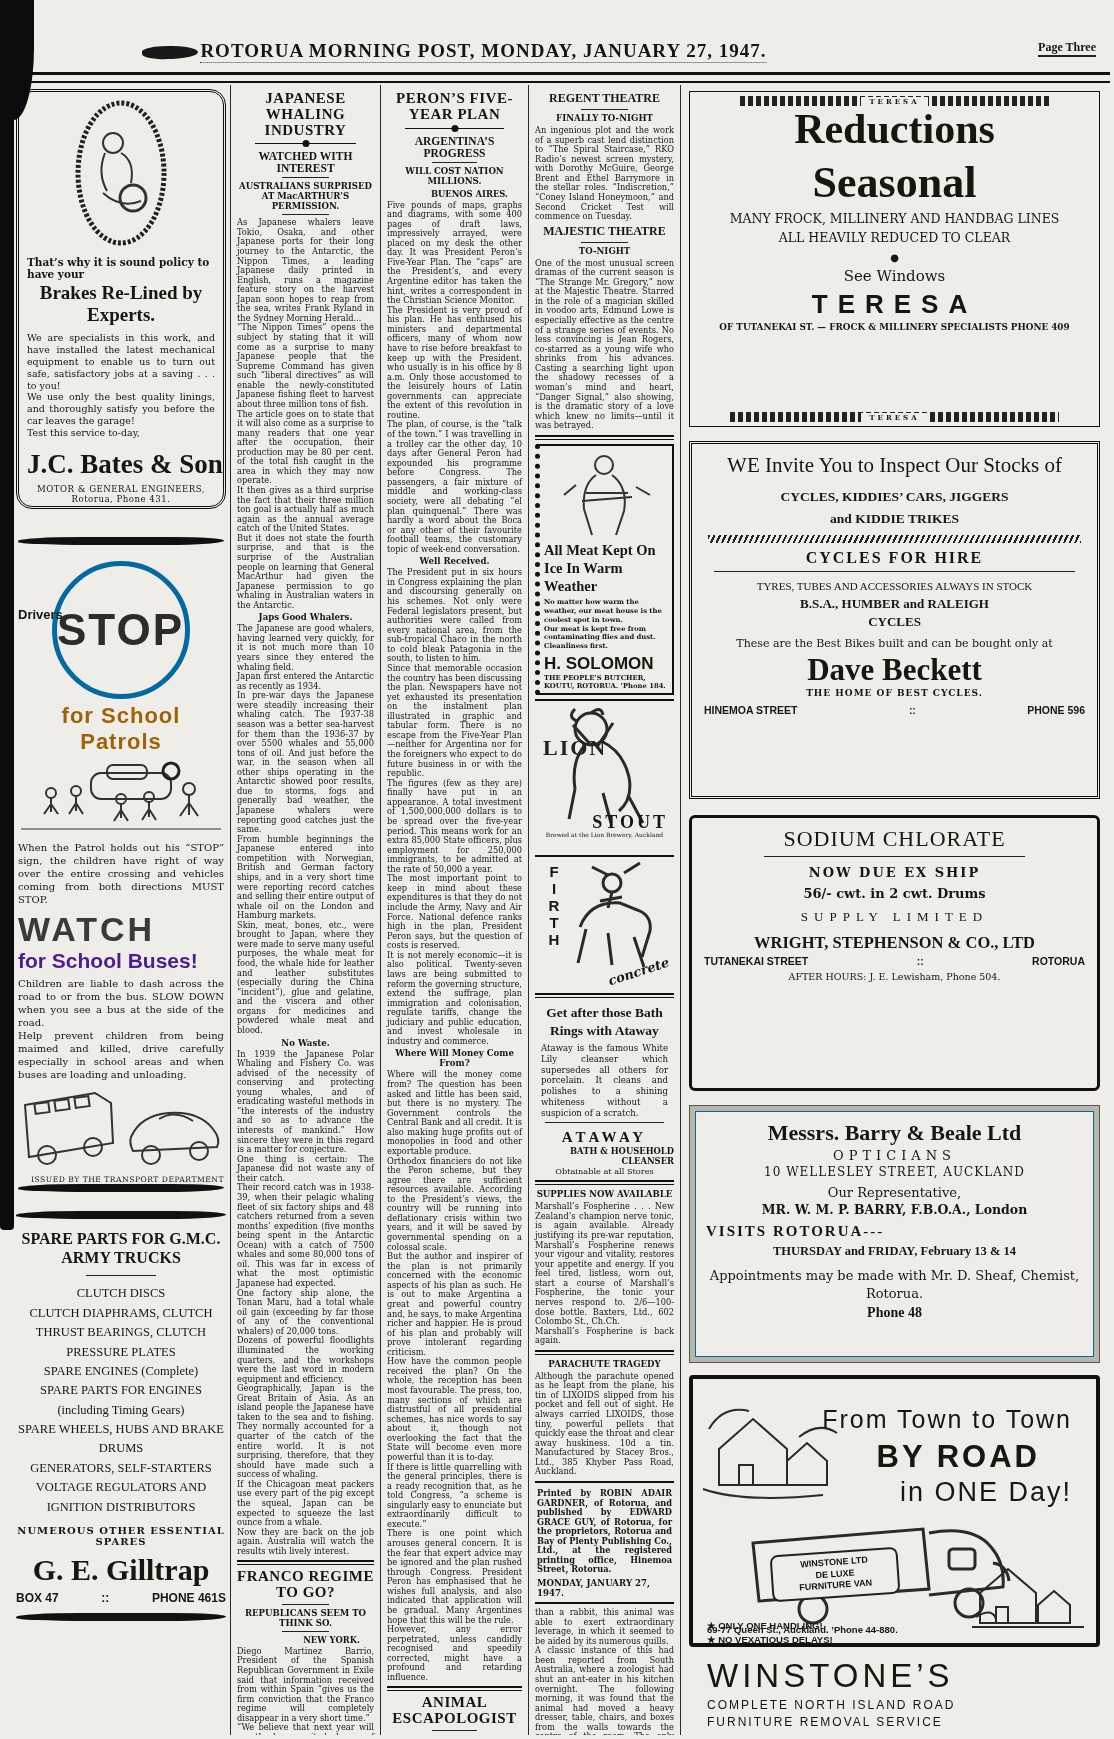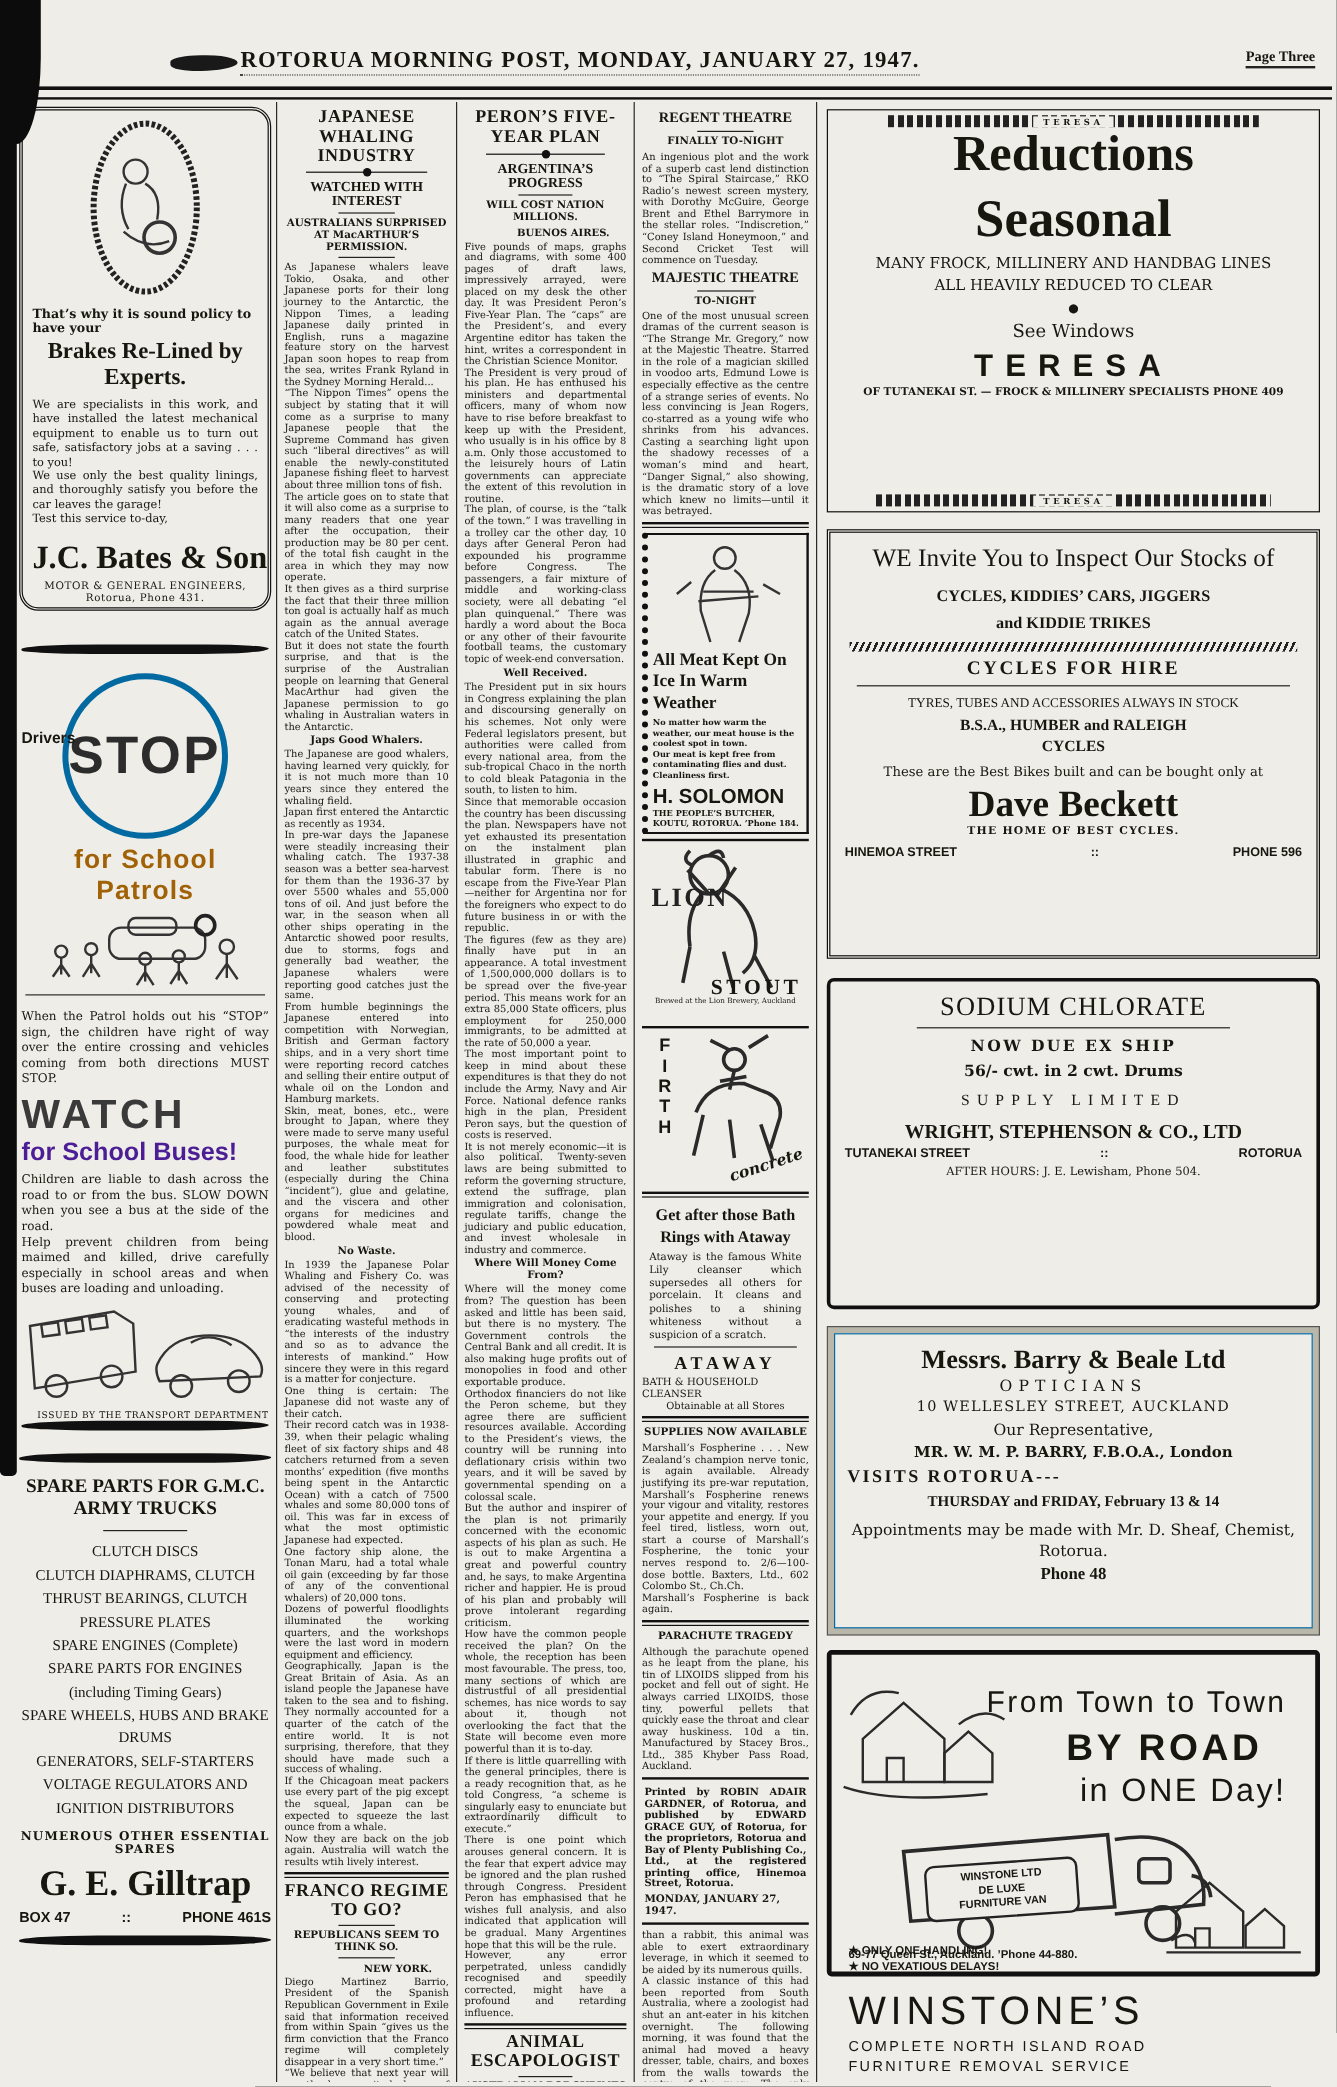--- a/index.html
+++ b/index.html
@@ -86,21 +86,21 @@
   .lion-ad,.firth-ad{position:relative;margin:4px 0;text-align:center;}
   .lion-word{font-size:22px;font-weight:bold;font-family:"Liberation Serif",serif;letter-spacing:2px;position:absolute;left:8px;top:34px;color:#222;}
   .stout-word{font-size:18px;font-weight:bold;font-family:"Liberation Serif",serif;letter-spacing:3px;position:absolute;right:6px;bottom:18px;}
   .lion-cap{font-size:6px;}
   .firth-letters{position:absolute;left:10px;top:6px;font-size:15px;font-weight:bold;font-family:"Liberation Sans",sans-serif;
       display:flex;flex-direction:column;line-height:1.1;letter-spacing:0;}
   .concrete-word{position:absolute;right:4px;bottom:10px;font-size:13px;font-style:italic;font-weight:bold;transform:rotate(-18deg);}
   .ataway-head{font-size:13.5px;font-weight:bold;font-family:"Liberation Serif",serif;text-align:center;line-height:1.3;margin:6px 0 4px;}
   .ataway-copy{font-size:8.6px;line-height:1.25;text-align:justify;margin:2px 6px;}
   .ataway-brand{font-size:15px;font-weight:bold;letter-spacing:4px;text-align:center;margin-top:6px;font-family:"Liberation Serif",serif;}
-  .ataway-sub{font-size:8.4px;font-weight:normal;text-align:left;}
+  .ataway-sub{font-size:8.4px;font-weight:bold;text-align:right;}
   .ataway-note{font-size:8.2px;text-align:center;}
   .colophon{border-top:2px solid #111;border-bottom:2px solid #111;padding:4px 2px;margin:4px 0;}
   .colophon .bodytext{font-weight:600;}
   .colo-date{font-size:8.6px;font-weight:bold;margin-top:3px;}
 
   
   .teresa-ad{border:1px solid #111;height:336px;box-sizing:border-box;text-align:center;position:relative;padding:2px 10px;}
   .teresa-bar{height:10px;background:repeating-linear-gradient(90deg,#222 0 5px,#eeede7 5px 8px);
      display:flex;align-items:center;justify-content:center;margin:2px 40px;}
   .teresa-bar span{background:#eeede7;padding:0 8px;font-size:7px;font-weight:bold;letter-spacing:3px;}
@@ -143,21 +143,21 @@
   .barry-l2{font-size:12px;margin-top:2px;letter-spacing:1px;}
   .barry-l3{font-size:13px;margin-top:6px;}
   .barry-l4{font-size:12.5px;font-weight:bold;margin-top:2px;}
   .barry-l5{font-size:15px;font-weight:bold;letter-spacing:2px;margin-top:6px;text-align:left;font-family:"Liberation Serif",serif;}
   .barry-l6{font-size:12.5px;font-weight:bold;margin-top:4px;font-family:"Liberation Serif",serif;}
   .barry-l7{font-size:13px;margin-top:8px;line-height:1.4;}
   .barry-phone{font-size:14px;font-weight:bold;margin-top:2px;font-family:"Liberation Serif",serif;}
 
   .winstone-ad{border:4px solid #111;border-radius:4px;margin-top:18px;height:272px;box-sizing:border-box;position:relative;padding:8px 12px;}
   .win-h1{position:absolute;right:24px;top:26px;font-size:25px;font-family:"Liberation Sans",sans-serif;letter-spacing:2px;}
-  .win-h2{position:absolute;right:44px;top:60px;font-size:31px;font-weight:bold;font-family:"Liberation Sans",sans-serif;letter-spacing:3px;}
+  .win-h2{position:absolute;right:56px;top:60px;font-size:31px;font-weight:bold;font-family:"Liberation Sans",sans-serif;letter-spacing:3px;}
   .win-h3{position:absolute;right:24px;top:98px;font-size:27px;font-family:"Liberation Sans",sans-serif;letter-spacing:2px;}
   .win-van-label{position:absolute;left:78px;top:172px;width:120px;transform:rotate(-4deg);
      font-size:9px;font-weight:bold;text-align:center;font-family:"Liberation Sans",sans-serif;
      border:2px solid #222;border-radius:8px;padding:4px 2px;background:#eeede7;line-height:1.3;}
   .win-bullets{position:absolute;left:14px;top:240px;font-size:9.5px;font-weight:bold;font-family:"Liberation Sans",sans-serif;
      white-space:pre-line;line-height:1.5;}
   .win-name{position:absolute;left:14px;top:278px;font-size:33px;font-family:"Liberation Sans",sans-serif;letter-spacing:4px;}
   .win-tag{position:absolute;left:14px;top:318px;font-size:12px;letter-spacing:2px;font-family:"Liberation Sans",sans-serif;line-height:1.4;width:330px;text-align:left;}
   .win-addr{position:absolute;left:14px;bottom:8px;font-size:9.5px;font-weight:bold;font-family:"Liberation Sans",sans-serif;}
   .sketch{display:block;margin:0 auto;}

